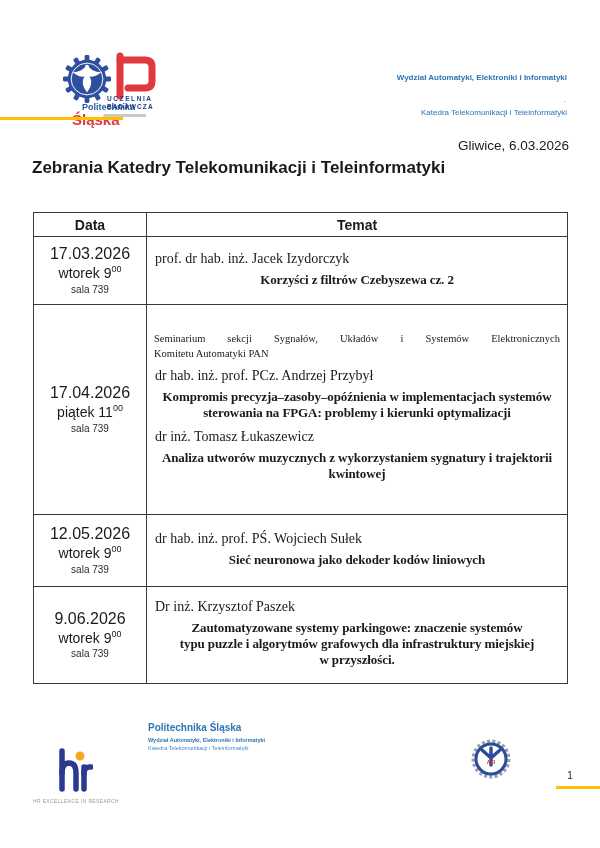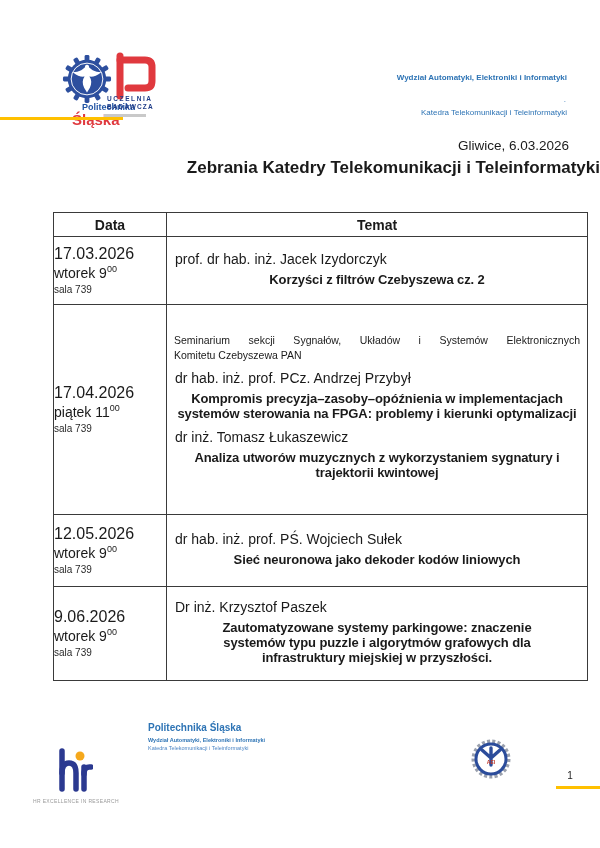--- a/index.html
+++ b/index.html
@@ -22,35 +22,35 @@
   .lp-badawcza{position:absolute;left:47px;top:51px;font-size:6.5px;font-weight:bold;color:var(--logo_navy);letter-spacing:1.1px;}
   .lp-slaska{position:absolute;left:12px;top:59px;font-size:15px;font-weight:bold;color:var(--logo_red);}
   .lp-tagline-bar{position:absolute;left:44px;top:62px;width:42px;height:3px;background:#c9c9c9;}
   .yellow-rule{position:absolute;left:0;top:117px;width:123px;height:3px;background:var(--accent_yellow);}
   
   .hdr-faculty{position:absolute;right:33px;top:73px;font-size:8px;font-weight:bold;color:var(--blue_text);}
   .hdr-dot{position:absolute;right:34px;top:95px;font-size:8px;color:var(--blue_text);}
   .hdr-dept{position:absolute;right:33px;top:108px;font-size:8px;color:var(--blue_text);}
   
   .city-date{position:absolute;right:31px;top:138px;font-size:13.5px;}
-  .doc-title{position:absolute;left:0;right:0;top:158px;margin:0;text-align:right;font-size:17px;font-weight:bold;}
+  .doc-title{position:absolute;left:0;right:0;top:158px;margin:0;text-align:left;font-size:17px;font-weight:bold;padding-left:32px;}
   .doc-subtitle{position:absolute;left:0;right:0;top:186px;text-align:center;font-size:13.5px;}
   
   .tbl-wrap{position:absolute;left:33px;top:212px;width:534px;}
-  table{border-collapse:collapse;width:534px;table-layout:fixed;margin-left:20px;}
+  table{border-collapse:collapse;width:534px;table-layout:fixed;}
   th,td{border:1.5px solid var(--border_dark);padding:0;}
   col.c-data{width:113px;} col.c-temat{width:421px;}
   th{font-size:14px;font-weight:bold;text-align:center;height:24px;}
   td{vertical-align:middle;}
-  .date-cell{text-align:left;}
+  .date-cell{text-align:center;}
   .d-date{font-size:16px;line-height:1.25;}
   .d-day{font-size:14px;line-height:1.25;}
   .d-day sup{font-size:9px;}
   .d-room{font-size:10px;line-height:1.4;color:#2a2a2a;}
-  .temat-cell{padding:7px 7px;}
+  .temat-cell{padding:7px 7px;font-family:Liberation Serif, serif;}
   .speaker{font-size:14px;margin:5px 1px;text-align:left;}
   .topic{font-size:13px;font-weight:bold;text-align:center;margin:3px auto 8px;letter-spacing:-0.1px;}
   .topic.narrow{max-width:356px;}
   .note{font-size:10.5px;margin:2px 0 7px;line-height:1.45;}
   .note .jline{display:block;text-align:justify;text-align-last:justify;}
   .note .nline{display:block;text-align:left;}
   tr.r1{height:68px;} tr.r2{height:210px;} tr.r3{height:72px;} tr.r4{height:92px;}
   
   .hr-logo{position:absolute;left:55px;top:747px;}
   .hr-label{position:absolute;left:33px;top:798px;font-size:5px;letter-spacing:0.35px;color:var(--gray_text);}
@@ -135,21 +135,21 @@
         </tr>
         <tr class="r2">
           <td class="date-cell">
             <div class="d-date">17.04.2026</div>
             <div class="d-day"><span>piątek 11</span><sup>00</sup></div>
             <div class="d-room">sala 739</div>
           </td>
           <td class="temat-cell">
             <p class="note">
                 <span class="jline">Seminarium sekcji Sygnałów, Układów i Systemów Elektronicznych</span>
-                <span class="nline">Komitetu Czebyszewa PAN</span>
+                <span class="nline">Komitetu Automatyki PAN</span>
               </p>
             <p class="speaker">dr hab. inż. prof. PCz. Andrzej Przybył</p>
             <p class="topic">Kompromis precyzja–zasoby–opóźnienia w implementacjach systemów sterowania na FPGA: problemy i kierunki optymalizacji</p>
             <p class="speaker">dr inż. Tomasz Łukaszewicz</p>
             <p class="topic">Analiza utworów muzycznych z wykorzystaniem sygnatury i trajektorii kwintowej</p>
           </td>
         </tr>
         <tr class="r3">
           <td class="date-cell">
             <div class="d-date">12.05.2026</div>

